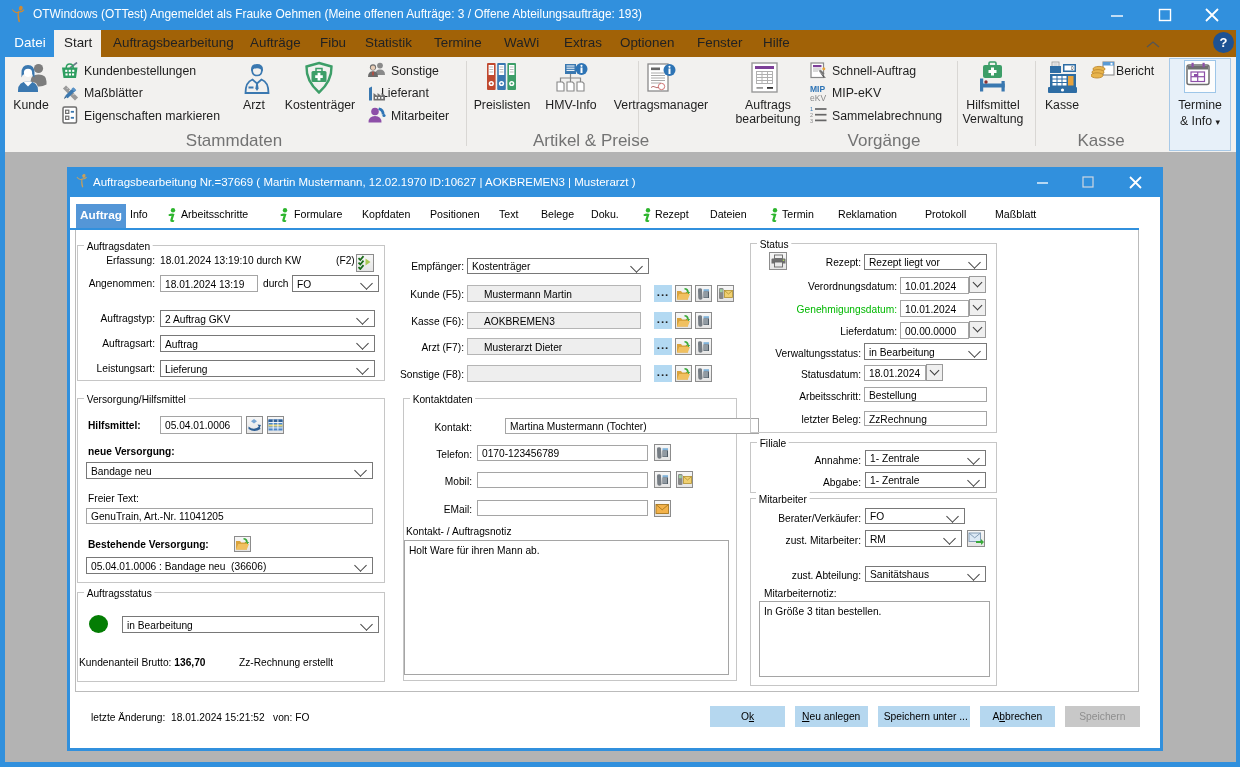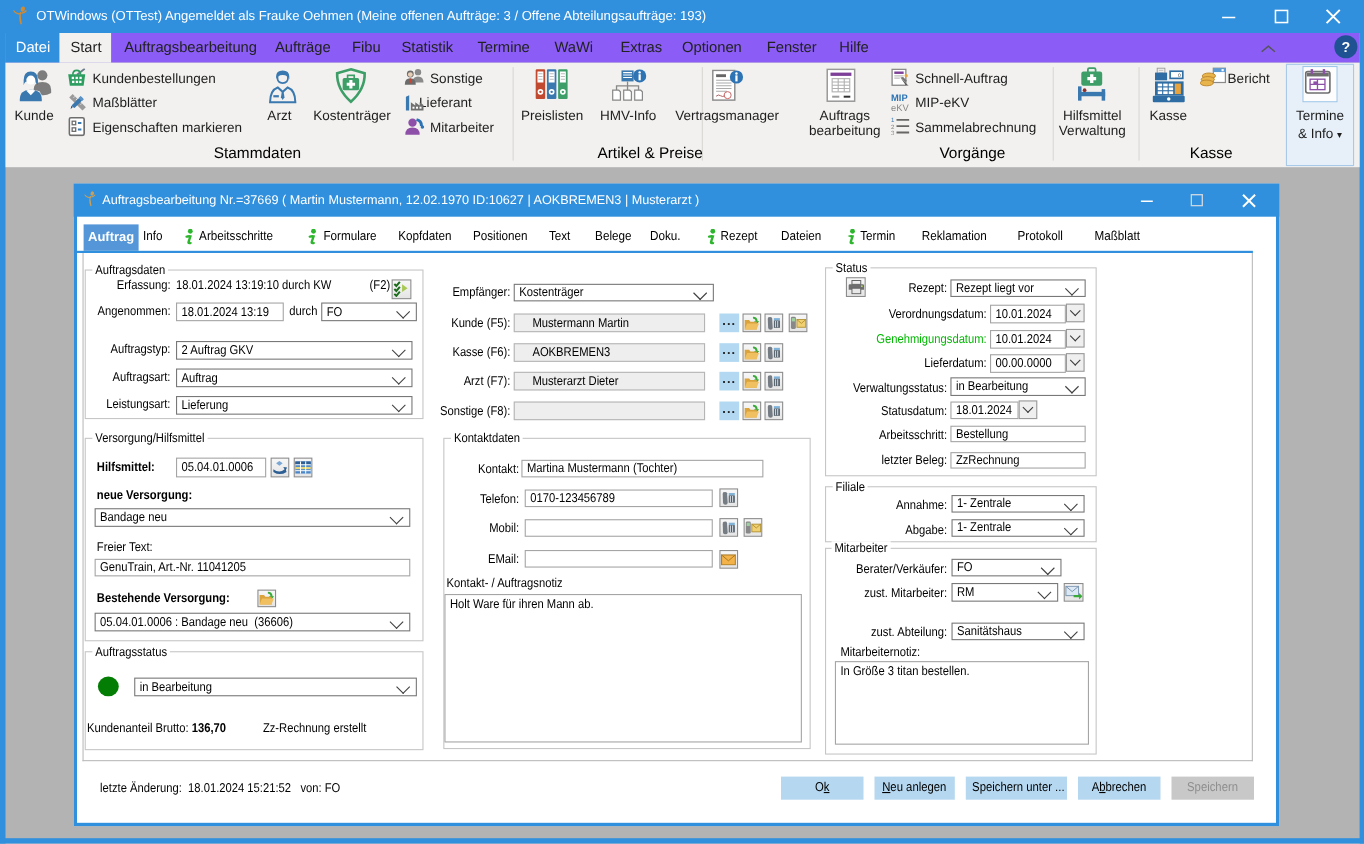--- a/index.html
+++ b/index.html
@@ -1,27 +1,27 @@
 <!DOCTYPE html>
 <html><head>
 <meta charset="utf-8">
 <style>
 * { margin:0; padding:0; box-sizing:border-box; }
 html,body { width:1240px; height:767px; overflow:hidden; }
 body { font-family:"Liberation Sans", sans-serif; position:relative; background:#b3b3b3; }
 .abs { position:absolute; }
 #titlebar { position:absolute; left:0; top:0; width:1240px; height:30px; background:#3190dd; color:#fff; }
 #titletext { position:absolute; left:33px; top:7px; font-size:11.9px; color:#fff; white-space:nowrap; }
-#menubar { position:absolute; left:5px; top:30px; width:1231px; height:27px; background:#8b5cf6; }
+#menubar { position:absolute; left:5px; top:30px; width:1231px; height:27px; background:#a16207; }
 .mitem { position:absolute; top:5px; font-size:13.4px; color:#222; white-space:nowrap; }
 #datei { position:absolute; left:0px; top:0px; width:50px; height:27px; background:#3190dd; color:#fff; font-size:13.4px; text-align:center; line-height:26px; }
 #starttab { position:absolute; left:49px; top:0px; width:47px; height:27px; background:#f2f1ef; }
 #ribbon { position:absolute; left:5px; top:57px; width:1231px; height:95px; background:#f2f1ef; }
 .rdiv { position:absolute; top:4px; height:85px; width:1px; background:#d9d7d4; }
-.rglabel { position:absolute; top:74px; font-size:14px; color:#000000; white-space:nowrap; transform:translateX(-50%); }
+.rglabel { position:absolute; top:74px; font-size:17px; color:#737373; white-space:nowrap; transform:translateX(-50%); }
 .rbig { position:absolute; font-size:12.3px; color:#1e1e1e; white-space:nowrap; transform:translateX(-50%); }
 .rsmall { position:absolute; font-size:12.3px; color:#1e1e1e; white-space:nowrap; }
 #leftborder { position:absolute; left:0; top:30px; width:5px; height:737px; background:#3190dd; }
 #rightborder { position:absolute; left:1236px; top:30px; width:4px; height:737px; background:#3190dd; }
 #botborder { position:absolute; left:0; top:762px; width:1240px; height:5px; background:#3190dd; }
 #child { position:absolute; left:67px; top:167px; width:1096px; height:584px; background:#fff; border:3px solid #3190dd; }
 #ctitle { position:absolute; left:67px; top:167px; width:1096px; height:30px; background:#3190dd; }
 #ctitletext { position:absolute; left:93px; top:176px; font-size:11.5px; color:#fff; white-space:nowrap; }
 .tab { position:absolute; top:207px; font-size:11.8px; color:#000; white-space:nowrap; transform:scaleX(0.9); transform-origin:0 50%; }
 #seltab { position:absolute; left:76px; top:204px; width:50px; height:24px; background:#5496d7; color:#fff; font-weight:bold; text-align:center; line-height:23px; font-size:11.8px; }
@@ -203,21 +203,21 @@
 <div class="lbl rl" style="left:385px;top:340px;width:79px">Arzt (F7):</div>
 <div class="ro" style="left:467px;top:338px;width:174px;height:17px;line-height:15px"><span class="sc2">Musterarzt Dieter</span></div>
 <div class="bluebtn" style="left:654px;top:338px;width:18px;height:17px;line-height:13px">...</div>
 <div class="lbl rl" style="left:385px;top:367px;width:79px">Sonstige (F8):</div>
 <div class="ro" style="left:467px;top:365px;width:174px;height:17px;line-height:15px"></div>
 <div class="bluebtn" style="left:654px;top:365px;width:18px;height:17px;line-height:13px">...</div>
 
 <div class="gb" style="left:403px;top:398px;width:334px;height:283px"></div>
 <div class="gl" style="left:410px;top:392px">Kontaktdaten</div>
 <div class="lbl rl" style="left:400px;top:420px;width:72px">Kontakt:</div>
-<div class="inp" style="left:474px;top:418px;width:220px;height:16px;line-height:14px"><span class="sc2">Martina Mustermann (Tochter)</span></div>
+<div class="inp" style="left:505px;top:418px;width:254px;height:16px;line-height:14px"><span class="sc2">Martina Mustermann (Tochter)</span></div>
 <div class="lbl rl" style="left:400px;top:447px;width:72px">Telefon:</div>
 <div class="inp" style="left:477px;top:445px;width:171px;height:16px;line-height:14px"><span class="sc2">0170-123456789</span></div>
 <div class="lbl rl" style="left:400px;top:474px;width:72px">Mobil:</div>
 <div class="inp" style="left:477px;top:472px;width:171px;height:16px;line-height:14px"></div>
 <div class="lbl rl" style="left:400px;top:502px;width:72px">EMail:</div>
 <div class="inp" style="left:477px;top:500px;width:171px;height:16px;line-height:14px"></div>
 <div class="lbl" style="left:406px;top:524px">Kontakt- / Auftragsnotiz</div>
 <div class="ta" style="left:404px;top:540px;width:325px;height:135px"><span class="sc2">Holt Ware für ihren Mann ab.</span></div>
 
 <div class="gb" style="left:750px;top:243px;width:247px;height:190px"></div>

